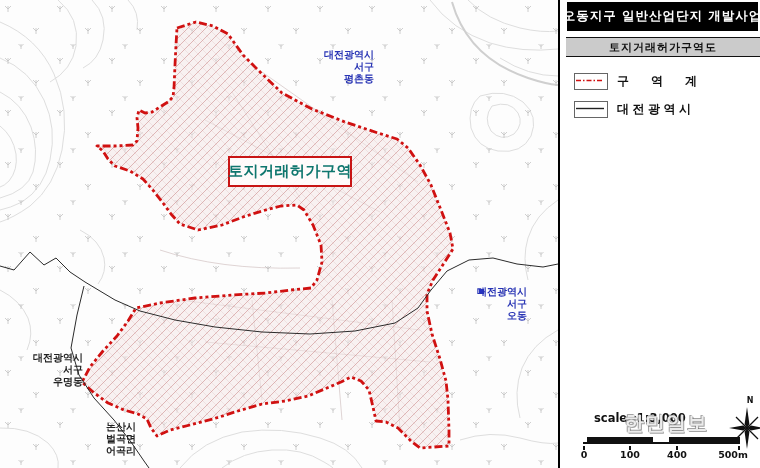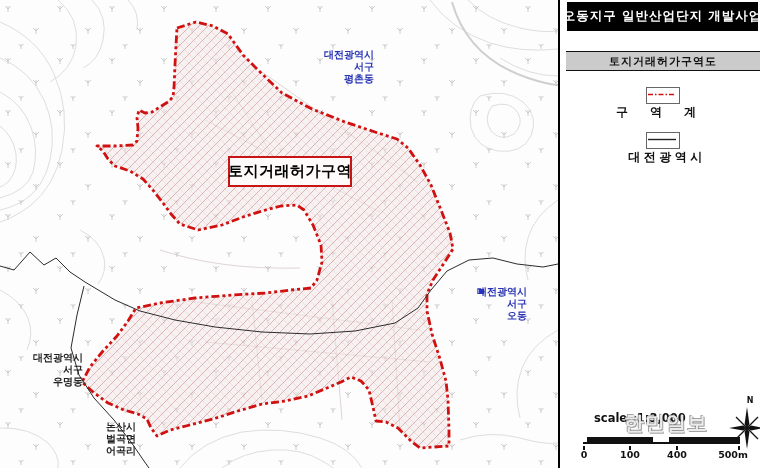--- a/index.html
+++ b/index.html
@@ -6,50 +6,50 @@
   .screen{
     position:relative;width:760px;height:468px;overflow:hidden;
     background:#fff;font-family:"DejaVu Sans","Liberation Sans",sans-serif;
   }
   
   .map-area{position:absolute;left:0;top:0;width:558px;height:468px;background:#fdfdfd;}
   .map-area svg{position:absolute;left:0;top:0;}
   .zone-label-box{
     position:absolute;left:228px;top:156px;width:120px;height:27px;
     border:2px solid #c81414;background:rgba(255,251,251,.95);
-    color:#000000;font-weight:bold;font-size:15px;letter-spacing:.5px;
+    color:#0f766e;font-weight:bold;font-size:15px;letter-spacing:.5px;
     display:flex;align-items:center;justify-content:center;white-space:nowrap;z-index:5;
   }
   .area-label{
     position:absolute;text-align:right;font-weight:bold;font-size:10px;
     line-height:12px;z-index:4;white-space:nowrap;
   }
   .area-label span{display:block;}
   .lbl-blue{color:#2733b4;}
   .lbl-dark{color:#222;}
   
   .panel{
     position:absolute;left:558px;top:0;width:202px;height:468px;background:#fff;
     border-left:2px solid #000;box-sizing:border-box;
   }
   .panel-title{
     margin:2px 2px 0 7px;height:29px;background:#000;color:#fff;
     display:flex;align-items:center;justify-content:center;
     font-size:12.5px;font-weight:bold;letter-spacing:1px;white-space:nowrap;
   }
   .panel-subtitle{
-    margin:20px 0 0 6px;height:18px;background:#cbcbcb;
+    margin:6px 0 0 6px;height:18px;background:#cbcbcb;
     border-top:1.5px solid #111;border-bottom:1.5px solid #111;
     display:flex;align-items:center;justify-content:center;
     font-size:11px;font-weight:bold;letter-spacing:1px;color:#111;white-space:nowrap;
   }
   .legend{margin:16px 0 0 14px;}
   .legend-heading{display:flex;align-items:center;font-size:12px;font-weight:bold;color:#111;}
   .legend-square{width:11px;height:11px;background:#000;margin-right:6px;display:inline-block;}
-  .legend-item{display:flex;align-items:center;margin-top:11px;flex-direction:column;}
+  .legend-item{display:flex;align-items:center;margin-top:11px;}
   .legend-swatch{width:32px;height:15px;border:1px solid #666;background:#fff;
     position:relative;margin-right:9px;flex:0 0 auto;}
   .legend-swatch svg{display:block;}
   .legend-label{font-size:12px;font-weight:bold;color:#111;white-space:nowrap;}
   .ls-wide{letter-spacing:22px;}
   .ls-mid{letter-spacing:3.5px;}
   
   .scale-text{position:absolute;left:22px;top:411px;font-size:11.5px;font-weight:bold;color:#111;white-space:nowrap;margin-left:12px;}
   .scale-bar{position:absolute;left:23px;top:437px;width:157px;height:14px;}
   .sb-base{position:absolute;left:0;top:5px;width:157px;height:2px;background:#111;}

